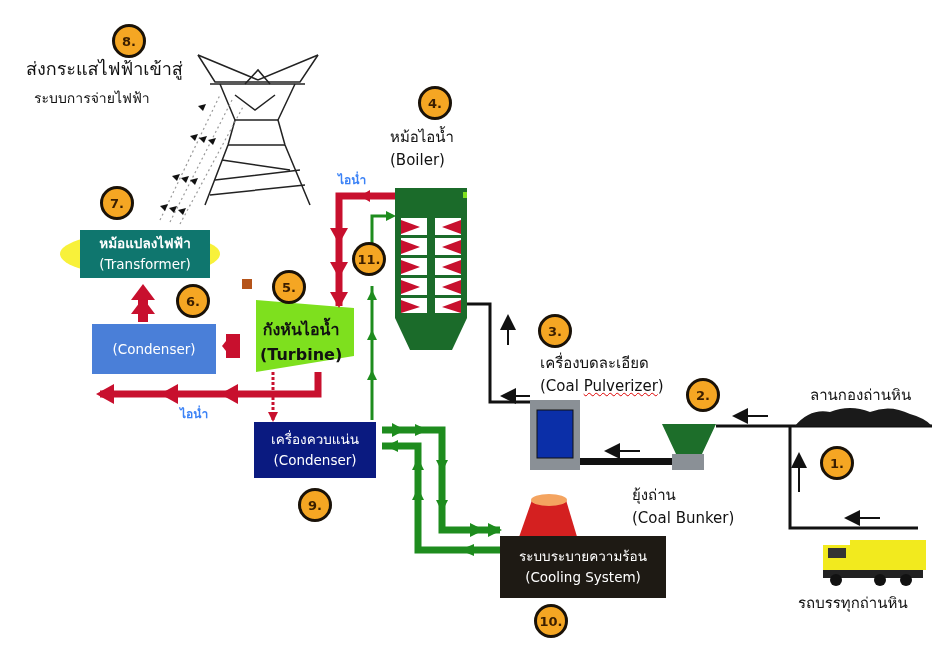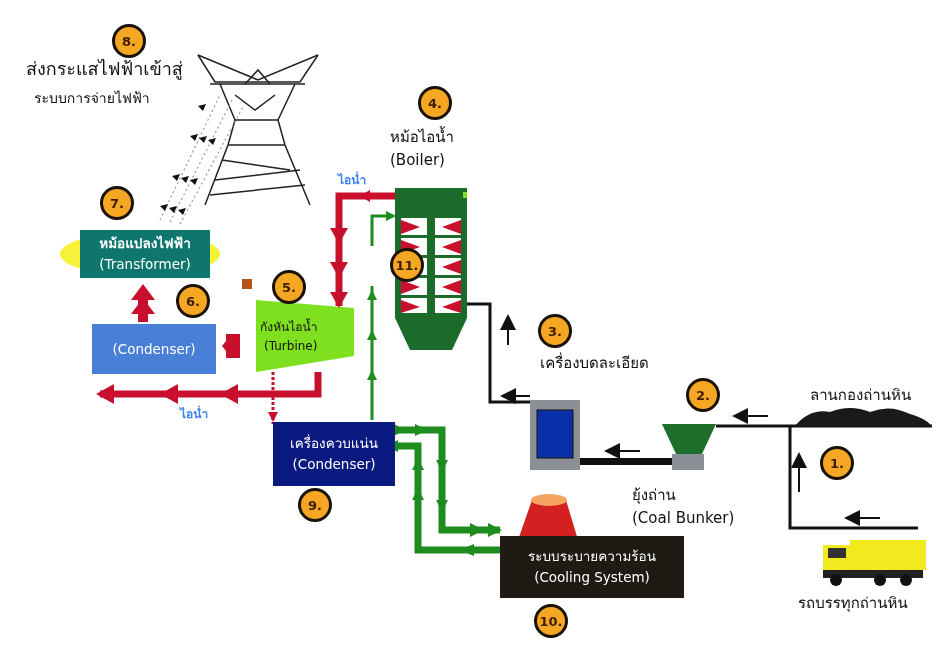--- a/index.html
+++ b/index.html
@@ -203,54 +203,55 @@
   <span style="font-weight:bold;">หม้อแปลงไฟฟ้า</span>
   <span>(Transformer)</span>
 </div>
 
 <div class="badge" style="left:176px;top:284px;">6.</div>
 <div class="box" style="left:92px;top:324px;width:124px;height:50px;background:#4a7fd8;">
   <span>(Condenser)</span>
 </div>
 
 <div class="badge" style="left:272px;top:270px;">5.</div>
-<div class="lbl" style="left:260px;top:318px;font-size:12px;text-align:right;">
+<div class="lbl" style="left:260px;top:318px;font-size:16px;text-align:center;font-weight:bold;">
   <div>กังหันไอน้ำ</div>
   <div>(Turbine)</div>
 </div>
 
 <div class="steam" style="left:338px;top:170px;">ไอน่ำ</div>
 <div class="steam" style="left:180px;top:404px;">ไอน่ำ</div>
 
 <div class="badge" style="left:418px;top:86px;">4.</div>
 <div class="lbl" style="left:390px;top:126px;">
   <div>หม้อไอน้ำ</div>
   <div>(Boiler)</div>
 </div>
 
-<div class="badge" style="left:352px;top:248px;margin-left:38px;">11.</div>
+<div class="badge" style="left:352px;top:242px;">11.</div>
 
 <div class="badge" style="left:538px;top:314px;">3.</div>
 <div class="lbl" style="left:540px;top:352px;">
   <div>เครื่องบดละเอียด</div>
+  <div><span>(Coal </span><span class="und">Pulverizer</span><span>)</span></div>
 </div>
 
 <div class="badge" style="left:686px;top:378px;">2.</div>
 <div class="lbl" style="left:632px;top:484px;">
   <div>ยุ้งถ่าน</div>
   <div>(Coal Bunker)</div>
 </div>
 
 <div class="lbl" style="left:810px;top:384px;">ลานกองถ่านหิน</div>
 <div class="badge" style="left:820px;top:446px;">1.</div>
 <div class="lbl" style="left:798px;top:592px;">รถบรรทุกถ่านหิน</div>
 
-<div class="box" style="left:254px;top:422px;width:122px;height:64px;background:#0a1a80;margin-left:19px;">
+<div class="box" style="left:254px;top:422px;width:122px;height:56px;background:#0a1a80;">
   <span>เครื่องควบแน่น</span>
   <span>(Condenser)</span>
 </div>
 <div class="badge" style="left:298px;top:488px;">9.</div>
 
-<div class="box" style="left:500px;top:536px;width:184px;height:62px;background:#1e1a14;">
+<div class="box" style="left:500px;top:536px;width:166px;height:62px;background:#1e1a14;">
   <span>ระบบระบายความร้อน</span>
   <span>(Cooling System)</span>
 </div>
 <div class="badge" style="left:534px;top:604px;">10.</div>
 
 </body></html>

